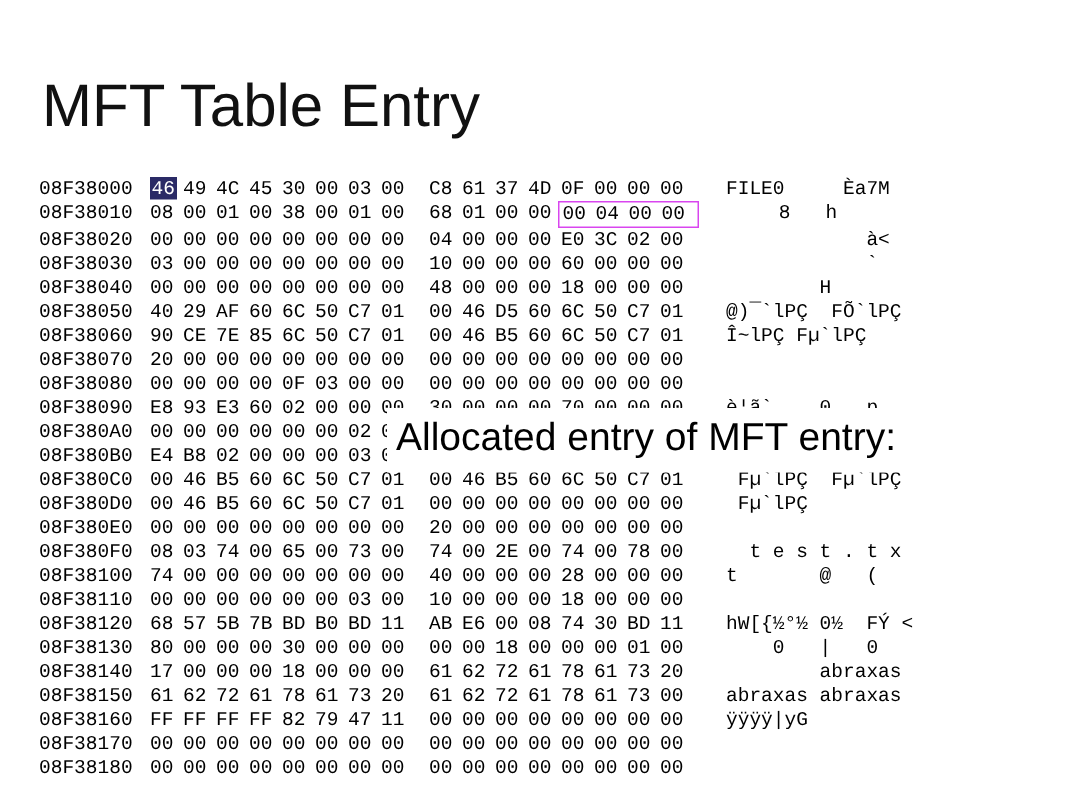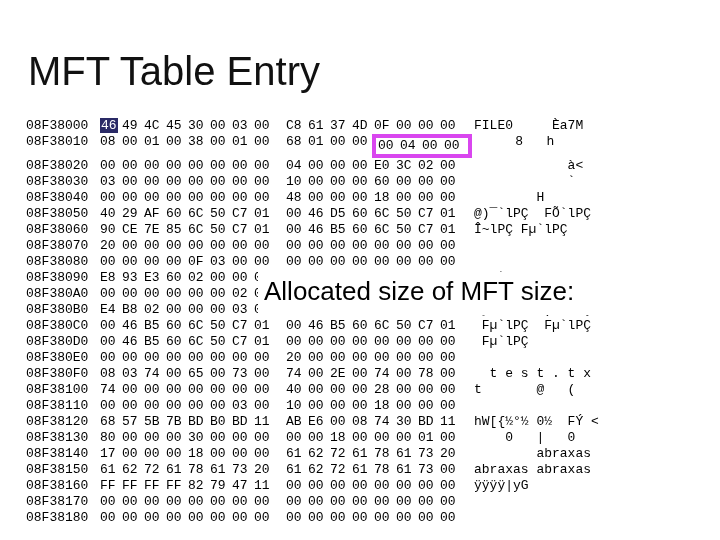--- a/index.html
+++ b/index.html
@@ -40,28 +40,28 @@
     white-space: pre;
     color: #000;
     background: #fff;
   }
   .hex-row {
     display: flex;
   }
   .addr { width: 74px; }
   .b { display: inline-block; width: 22px; text-align: left; }
   .gap8 { display: inline-block; width: 10px; }
-  .ascii { margin-left: 12px; }
+  .ascii { margin-left: 22px; }
   .hl-inv {
     background: #2a2a66;
     color: #fff;
     padding: 0 1px;
   }
   .hl-box {
-    border: 4px solid #d946ef;
+    border: 1px solid #d946ef;
     padding: 0 2px;
     margin-left: -2px;
   }
   .overlay {
     position: absolute;
     left: 258px;
     top: 272px;
     width: 430px;
     background: #fff;
     font-size: 26px;
@@ -74,15 +74,15 @@
 </style>
 </head>
 <body>
 
 <div class="slide">
   <h1 class="title">MFT Table Entry</h1>
 
   <div class="hex-wrap" id="hex"><div class="hex-row"><span class="addr">08F38000</span><span class="b"><span class="hl-inv">46</span></span><span class="b">49</span><span class="b">4C</span><span class="b">45</span><span class="b">30</span><span class="b">00</span><span class="b">03</span><span class="b">00</span><span class="gap8"></span><span class="b">C8</span><span class="b">61</span><span class="b">37</span><span class="b">4D</span><span class="b">0F</span><span class="b">00</span><span class="b">00</span><span class="b">00</span><span class="ascii">FILE0     Èa7M</span></div><div class="hex-row"><span class="addr">08F38010</span><span class="b">08</span><span class="b">00</span><span class="b">01</span><span class="b">00</span><span class="b">38</span><span class="b">00</span><span class="b">01</span><span class="b">00</span><span class="gap8"></span><span class="b">68</span><span class="b">01</span><span class="b">00</span><span class="b">00</span><span class="hl-box"><span class="b">00</span><span class="b">04</span><span class="b">00</span><span class="b">00</span></span><span class="ascii">    8   h</span></div><div class="hex-row"><span class="addr">08F38020</span><span class="b">00</span><span class="b">00</span><span class="b">00</span><span class="b">00</span><span class="b">00</span><span class="b">00</span><span class="b">00</span><span class="b">00</span><span class="gap8"></span><span class="b">04</span><span class="b">00</span><span class="b">00</span><span class="b">00</span><span class="b">E0</span><span class="b">3C</span><span class="b">02</span><span class="b">00</span><span class="ascii">            à&lt;</span></div><div class="hex-row"><span class="addr">08F38030</span><span class="b">03</span><span class="b">00</span><span class="b">00</span><span class="b">00</span><span class="b">00</span><span class="b">00</span><span class="b">00</span><span class="b">00</span><span class="gap8"></span><span class="b">10</span><span class="b">00</span><span class="b">00</span><span class="b">00</span><span class="b">60</span><span class="b">00</span><span class="b">00</span><span class="b">00</span><span class="ascii">            `</span></div><div class="hex-row"><span class="addr">08F38040</span><span class="b">00</span><span class="b">00</span><span class="b">00</span><span class="b">00</span><span class="b">00</span><span class="b">00</span><span class="b">00</span><span class="b">00</span><span class="gap8"></span><span class="b">48</span><span class="b">00</span><span class="b">00</span><span class="b">00</span><span class="b">18</span><span class="b">00</span><span class="b">00</span><span class="b">00</span><span class="ascii">        H</span></div><div class="hex-row"><span class="addr">08F38050</span><span class="b">40</span><span class="b">29</span><span class="b">AF</span><span class="b">60</span><span class="b">6C</span><span class="b">50</span><span class="b">C7</span><span class="b">01</span><span class="gap8"></span><span class="b">00</span><span class="b">46</span><span class="b">D5</span><span class="b">60</span><span class="b">6C</span><span class="b">50</span><span class="b">C7</span><span class="b">01</span><span class="ascii">@)¯`lPÇ  FÕ`lPÇ</span></div><div class="hex-row"><span class="addr">08F38060</span><span class="b">90</span><span class="b">CE</span><span class="b">7E</span><span class="b">85</span><span class="b">6C</span><span class="b">50</span><span class="b">C7</span><span class="b">01</span><span class="gap8"></span><span class="b">00</span><span class="b">46</span><span class="b">B5</span><span class="b">60</span><span class="b">6C</span><span class="b">50</span><span class="b">C7</span><span class="b">01</span><span class="ascii">Î~lPÇ Fµ`lPÇ</span></div><div class="hex-row"><span class="addr">08F38070</span><span class="b">20</span><span class="b">00</span><span class="b">00</span><span class="b">00</span><span class="b">00</span><span class="b">00</span><span class="b">00</span><span class="b">00</span><span class="gap8"></span><span class="b">00</span><span class="b">00</span><span class="b">00</span><span class="b">00</span><span class="b">00</span><span class="b">00</span><span class="b">00</span><span class="b">00</span><span class="ascii"></span></div><div class="hex-row"><span class="addr">08F38080</span><span class="b">00</span><span class="b">00</span><span class="b">00</span><span class="b">00</span><span class="b">0F</span><span class="b">03</span><span class="b">00</span><span class="b">00</span><span class="gap8"></span><span class="b">00</span><span class="b">00</span><span class="b">00</span><span class="b">00</span><span class="b">00</span><span class="b">00</span><span class="b">00</span><span class="b">00</span><span class="ascii"></span></div><div class="hex-row"><span class="addr">08F38090</span><span class="b">E8</span><span class="b">93</span><span class="b">E3</span><span class="b">60</span><span class="b">02</span><span class="b">00</span><span class="b">00</span><span class="b">00</span><span class="gap8"></span><span class="b">30</span><span class="b">00</span><span class="b">00</span><span class="b">00</span><span class="b">70</span><span class="b">00</span><span class="b">00</span><span class="b">00</span><span class="ascii">è¦ã`    0   p</span></div><div class="hex-row"><span class="addr">08F380A0</span><span class="b">00</span><span class="b">00</span><span class="b">00</span><span class="b">00</span><span class="b">00</span><span class="b">00</span><span class="b">02</span><span class="b">00</span><span class="gap8"></span><span class="b">52</span><span class="b">00</span><span class="b">00</span><span class="b">00</span><span class="b">18</span><span class="b">00</span><span class="b">01</span><span class="b">00</span><span class="ascii">        R</span></div><div class="hex-row"><span class="addr">08F380B0</span><span class="b">E4</span><span class="b">B8</span><span class="b">02</span><span class="b">00</span><span class="b">00</span><span class="b">00</span><span class="b">03</span><span class="b">00</span><span class="gap8"></span><span class="b">40</span><span class="b">29</span><span class="b">AF</span><span class="b">60</span><span class="b">6C</span><span class="b">50</span><span class="b">C7</span><span class="b">01</span><span class="ascii">ä¸      @)¯`lPÇ</span></div><div class="hex-row"><span class="addr">08F380C0</span><span class="b">00</span><span class="b">46</span><span class="b">B5</span><span class="b">60</span><span class="b">6C</span><span class="b">50</span><span class="b">C7</span><span class="b">01</span><span class="gap8"></span><span class="b">00</span><span class="b">46</span><span class="b">B5</span><span class="b">60</span><span class="b">6C</span><span class="b">50</span><span class="b">C7</span><span class="b">01</span><span class="ascii"> Fµ`lPÇ  Fµ`lPÇ</span></div><div class="hex-row"><span class="addr">08F380D0</span><span class="b">00</span><span class="b">46</span><span class="b">B5</span><span class="b">60</span><span class="b">6C</span><span class="b">50</span><span class="b">C7</span><span class="b">01</span><span class="gap8"></span><span class="b">00</span><span class="b">00</span><span class="b">00</span><span class="b">00</span><span class="b">00</span><span class="b">00</span><span class="b">00</span><span class="b">00</span><span class="ascii"> Fµ`lPÇ</span></div><div class="hex-row"><span class="addr">08F380E0</span><span class="b">00</span><span class="b">00</span><span class="b">00</span><span class="b">00</span><span class="b">00</span><span class="b">00</span><span class="b">00</span><span class="b">00</span><span class="gap8"></span><span class="b">20</span><span class="b">00</span><span class="b">00</span><span class="b">00</span><span class="b">00</span><span class="b">00</span><span class="b">00</span><span class="b">00</span><span class="ascii"></span></div><div class="hex-row"><span class="addr">08F380F0</span><span class="b">08</span><span class="b">03</span><span class="b">74</span><span class="b">00</span><span class="b">65</span><span class="b">00</span><span class="b">73</span><span class="b">00</span><span class="gap8"></span><span class="b">74</span><span class="b">00</span><span class="b">2E</span><span class="b">00</span><span class="b">74</span><span class="b">00</span><span class="b">78</span><span class="b">00</span><span class="ascii">  t e s t . t x</span></div><div class="hex-row"><span class="addr">08F38100</span><span class="b">74</span><span class="b">00</span><span class="b">00</span><span class="b">00</span><span class="b">00</span><span class="b">00</span><span class="b">00</span><span class="b">00</span><span class="gap8"></span><span class="b">40</span><span class="b">00</span><span class="b">00</span><span class="b">00</span><span class="b">28</span><span class="b">00</span><span class="b">00</span><span class="b">00</span><span class="ascii">t       @   (</span></div><div class="hex-row"><span class="addr">08F38110</span><span class="b">00</span><span class="b">00</span><span class="b">00</span><span class="b">00</span><span class="b">00</span><span class="b">00</span><span class="b">03</span><span class="b">00</span><span class="gap8"></span><span class="b">10</span><span class="b">00</span><span class="b">00</span><span class="b">00</span><span class="b">18</span><span class="b">00</span><span class="b">00</span><span class="b">00</span><span class="ascii"></span></div><div class="hex-row"><span class="addr">08F38120</span><span class="b">68</span><span class="b">57</span><span class="b">5B</span><span class="b">7B</span><span class="b">BD</span><span class="b">B0</span><span class="b">BD</span><span class="b">11</span><span class="gap8"></span><span class="b">AB</span><span class="b">E6</span><span class="b">00</span><span class="b">08</span><span class="b">74</span><span class="b">30</span><span class="b">BD</span><span class="b">11</span><span class="ascii">hW[{½°½ 0½  FÝ &lt;</span></div><div class="hex-row"><span class="addr">08F38130</span><span class="b">80</span><span class="b">00</span><span class="b">00</span><span class="b">00</span><span class="b">30</span><span class="b">00</span><span class="b">00</span><span class="b">00</span><span class="gap8"></span><span class="b">00</span><span class="b">00</span><span class="b">18</span><span class="b">00</span><span class="b">00</span><span class="b">00</span><span class="b">01</span><span class="b">00</span><span class="ascii">    0   |   0</span></div><div class="hex-row"><span class="addr">08F38140</span><span class="b">17</span><span class="b">00</span><span class="b">00</span><span class="b">00</span><span class="b">18</span><span class="b">00</span><span class="b">00</span><span class="b">00</span><span class="gap8"></span><span class="b">61</span><span class="b">62</span><span class="b">72</span><span class="b">61</span><span class="b">78</span><span class="b">61</span><span class="b">73</span><span class="b">20</span><span class="ascii">        abraxas</span></div><div class="hex-row"><span class="addr">08F38150</span><span class="b">61</span><span class="b">62</span><span class="b">72</span><span class="b">61</span><span class="b">78</span><span class="b">61</span><span class="b">73</span><span class="b">20</span><span class="gap8"></span><span class="b">61</span><span class="b">62</span><span class="b">72</span><span class="b">61</span><span class="b">78</span><span class="b">61</span><span class="b">73</span><span class="b">00</span><span class="ascii">abraxas abraxas</span></div><div class="hex-row"><span class="addr">08F38160</span><span class="b">FF</span><span class="b">FF</span><span class="b">FF</span><span class="b">FF</span><span class="b">82</span><span class="b">79</span><span class="b">47</span><span class="b">11</span><span class="gap8"></span><span class="b">00</span><span class="b">00</span><span class="b">00</span><span class="b">00</span><span class="b">00</span><span class="b">00</span><span class="b">00</span><span class="b">00</span><span class="ascii">ÿÿÿÿ|yG</span></div><div class="hex-row"><span class="addr">08F38170</span><span class="b">00</span><span class="b">00</span><span class="b">00</span><span class="b">00</span><span class="b">00</span><span class="b">00</span><span class="b">00</span><span class="b">00</span><span class="gap8"></span><span class="b">00</span><span class="b">00</span><span class="b">00</span><span class="b">00</span><span class="b">00</span><span class="b">00</span><span class="b">00</span><span class="b">00</span><span class="ascii"></span></div><div class="hex-row"><span class="addr">08F38180</span><span class="b">00</span><span class="b">00</span><span class="b">00</span><span class="b">00</span><span class="b">00</span><span class="b">00</span><span class="b">00</span><span class="b">00</span><span class="gap8"></span><span class="b">00</span><span class="b">00</span><span class="b">00</span><span class="b">00</span><span class="b">00</span><span class="b">00</span><span class="b">00</span><span class="b">00</span><span class="ascii"></span></div></div>
 
   <div class="overlay">
-    <div>Allocated size of MFT size:</div>
+    <div>Allocated entry of MFT entry:</div>
   </div>
 </div>
 
 </body></html>

